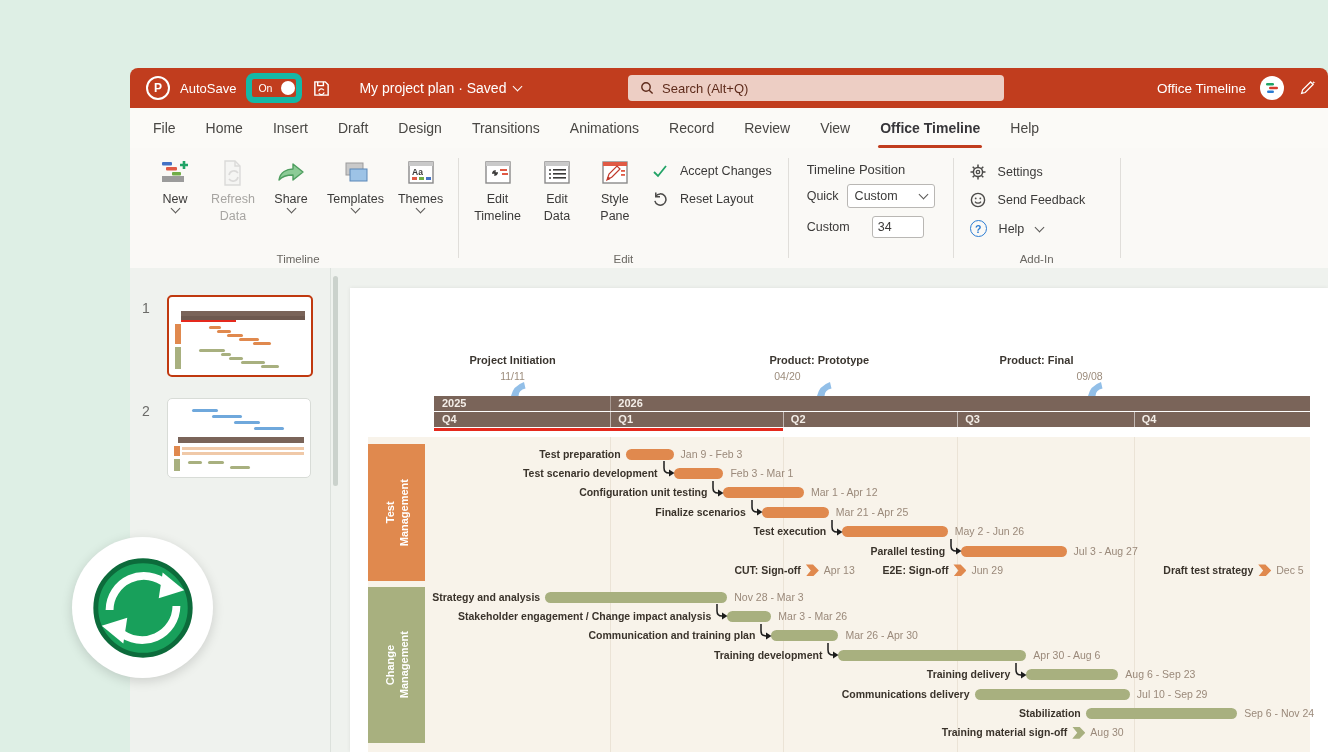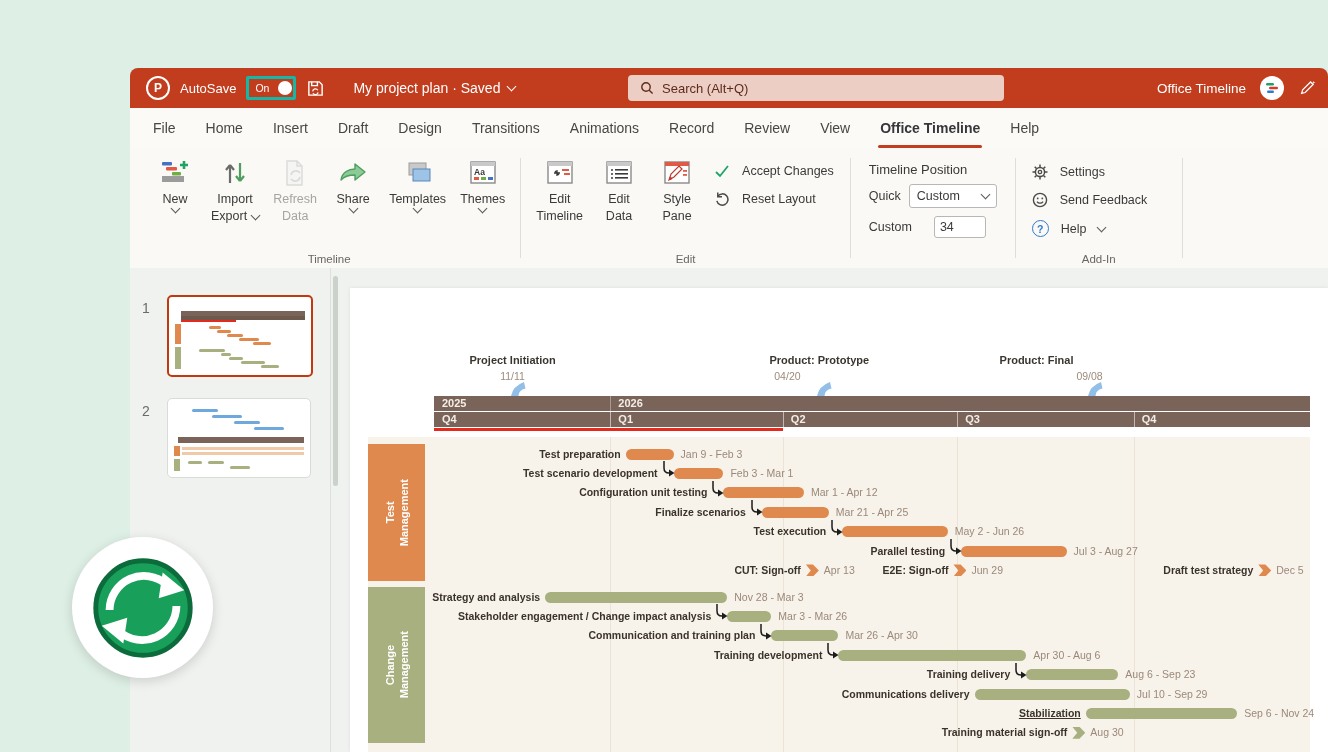--- a/index.html
+++ b/index.html
@@ -2,21 +2,21 @@
 <html><head>
 <meta charset="utf-8">
 <style>
   html,body{margin:0;padding:0;}
   body{width:1328px;height:752px;overflow:hidden;background:#DEEFE5;font-family:"Liberation Sans",sans-serif;position:relative;}
   
   .titlebar{position:absolute;left:130px;top:68px;right:0;height:40px;background:#C13D1E;border-radius:8px 8px 0 0;display:flex;align-items:center;color:#fff;}
   .tb-left{display:flex;align-items:center;gap:10px;padding-left:16px;}
   .pp-icon{width:20px;height:20px;border:2px solid #fff;border-radius:50%;display:flex;align-items:center;justify-content:center;font-weight:700;font-size:12px;color:#fff;}
   .autosave{font-size:13px;}
-  .toggle{width:44px;height:18px;border:3px solid #14b8a6;border-radius:2px;display:flex;align-items:center;position:relative;}
+  .toggle{width:44px;height:18px;border:6px solid #14b8a6;border-radius:8px;display:flex;align-items:center;position:relative;}
   .toggle .on{font-size:10.5px;margin-left:6px;}
   .knob{position:absolute;right:1px;width:14px;height:14px;background:#fff;border-radius:50%;}
   .doctitle{font-size:14px;margin-left:18px;display:flex;align-items:center;gap:8px;}
   .chev{display:inline-block;width:6px;height:6px;border-right:1.6px solid currentColor;border-bottom:1.6px solid currentColor;transform:rotate(45deg);margin-top:-3px;}
   .searchpill{position:absolute;left:498px;top:7px;width:364px;height:26px;background:#EDCEC4;border-radius:4px;display:flex;align-items:center;gap:8px;padding-left:12px;color:#5E2B1B;font-size:13px;}
   .tb-right{position:absolute;right:12px;display:flex;align-items:center;gap:14px;}
   .account{font-size:13.5px;}
   .avatar{width:24px;height:24px;background:#fff;border-radius:50%;display:flex;align-items:center;justify-content:center;}
   
   .tabs{position:absolute;left:130px;top:108px;right:0;height:40px;background:#FBFAF7;display:flex;align-items:center;padding-left:8px;}
@@ -156,33 +156,20 @@
         <svg width="30" height="28" viewBox="0 0 30 28">
             <rect x="2" y="17" width="22" height="6" fill="#9B9B9B"></rect>
             <rect x="2" y="3" width="10" height="3.4" rx="1" fill="#4472C4"></rect>
             <rect x="6" y="8" width="11" height="3.4" rx="1" fill="#E05A45"></rect>
             <rect x="12" y="13" width="9" height="3.4" rx="1" fill="#70AD47"></rect>
             <path d="M24 2v8M20 6h8" stroke="#21A366" stroke-width="2.6"></path>
           </svg>
       </div>
       <div class="bl1">New</div>
       <div class="bl2">
-          <span class="chev"></span>
-        </div>
-    </div>
-    <div class="bigbtn">
-      <div class="bicon">
-        <svg width="26" height="28" viewBox="0 0 26 28">
-            <path d="M8 24V6M8 6l-4 5M8 6l4 5" fill="none" stroke="#6B6B6B" stroke-width="2.2"></path>
-            <path d="M18 4v18M18 22l-4-5M18 22l4-5" fill="none" stroke="#4E9E5F" stroke-width="2.2"></path>
-          </svg>
-      </div>
-      <div class="bl1">Import</div>
-      <div class="bl2">
-          <span>Export</span>
           <span class="chev"></span>
         </div>
     </div>
     <div class="bigbtn disabled">
       <div class="bicon">
         <svg width="28" height="28" viewBox="0 0 28 28">
             <path d="M6 2h10l5 5v19H6z" fill="#F2F2F2" stroke="#BDBDBD" stroke-width="1.4"></path>
             <path d="M16 2v5h5" fill="none" stroke="#BDBDBD" stroke-width="1.4"></path>
             <path d="M10 16a5 5 0 0 1 9-2M19 18a5 5 0 0 1-9 2" fill="none" stroke="#BDBDBD" stroke-width="1.6"></path>
           </svg>
@@ -532,21 +519,21 @@
       <div class="g-text" style="left: 360.306px; top: 380.1px; width: 300px; text-align: right; font-size: 10.5px; font-weight: 600; color: rgb(58, 51, 43);">Training delivery</div>
       <div class="g-text" style="left: 775.315px; top: 380.1px; font-size: 10.5px; color: rgb(154, 137, 122);">Aug 6 - Sep 23</div>
       <div class="g-text" style="left: 662.306px; top: 374.6px; width: 16px; height: 18px;"><svg width="16" height="18" viewBox="0 0 16 18">
           <path d="M4 0 V7 Q4 12 9 12 H10" fill="none" stroke="#1c1c1c" stroke-width="1.5"></path>
           <polygon points="9,8.5 14.5,12 9,15.5" fill="#1c1c1c"></polygon>
         </svg></div>
       <div class="g-text" style="left: 624.551px; top: 400.5px; width: 155.265px; height: 11px; background: rgb(168, 176, 127); border-radius: 5.5px;"></div>
       <div class="g-text" style="left: 319.551px; top: 399.5px; width: 300px; text-align: right; font-size: 10.5px; font-weight: 600; color: rgb(58, 51, 43);">Communications delivery</div>
       <div class="g-text" style="left: 786.816px; top: 399.5px; font-size: 10.5px; color: rgb(154, 137, 122);">Jul 10 - Sep 29</div>
       <div class="g-text" style="left: 735.729px; top: 419.9px; width: 151.431px; height: 11px; background: rgb(168, 176, 127); border-radius: 5.5px;"></div>
-      <div class="g-text" style="left: 430.729px; top: 418.9px; width: 300px; text-align: right; font-size: 10.5px; font-weight: 600; color: rgb(58, 51, 43); text-decoration: underline;">Stabilization</div>
+      <div class="g-text" style="left: 430.729px; top: 418.9px; width: 300px; text-align: right; font-size: 10.5px; font-weight: 600; color: rgb(58, 51, 43);">Stabilization</div>
       <div class="g-text" style="left: 894.16px; top: 418.9px; font-size: 10.5px; color: rgb(154, 137, 122);">Sep 6 - Nov 24</div>
       <div class="g-text" style="left: 497.311px; top: 438.3px; width: 220px; text-align: right; font-size: 10.5px; font-weight: 600; color: rgb(58, 51, 43);">Training material sign-off</div>
       <div class="g-text" style="left: 722.311px; top: 438.8px; width: 13px; height: 12px; background: rgb(168, 176, 127); clip-path: polygon(0px 0px, 55% 0px, 100% 50%, 55% 100%, 0px 100%, 38% 50%);"></div>
       <div class="g-text" style="left: 740.311px; top: 438.3px; font-size: 10.5px; color: rgb(154, 137, 122);">Aug 30</div>
     </div>
 </div>
 
 <div class="syncwrap">
   <span style="display:flex;">
     <svg width="118" height="118" viewBox="0 0 120 120">

